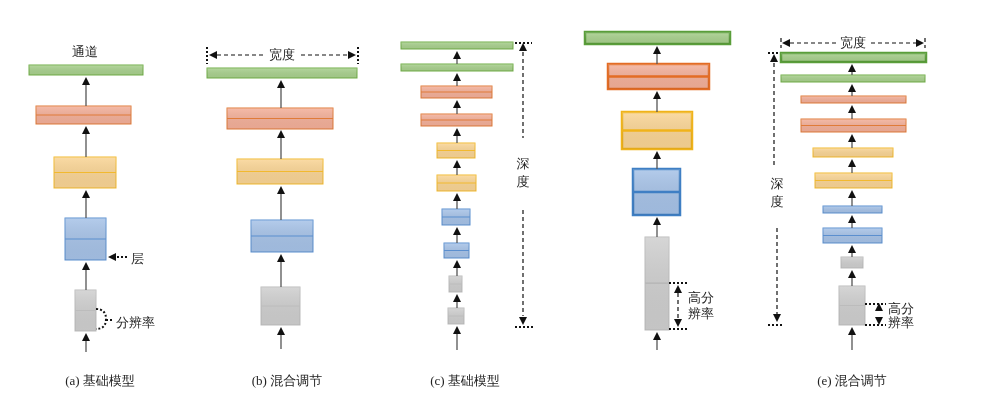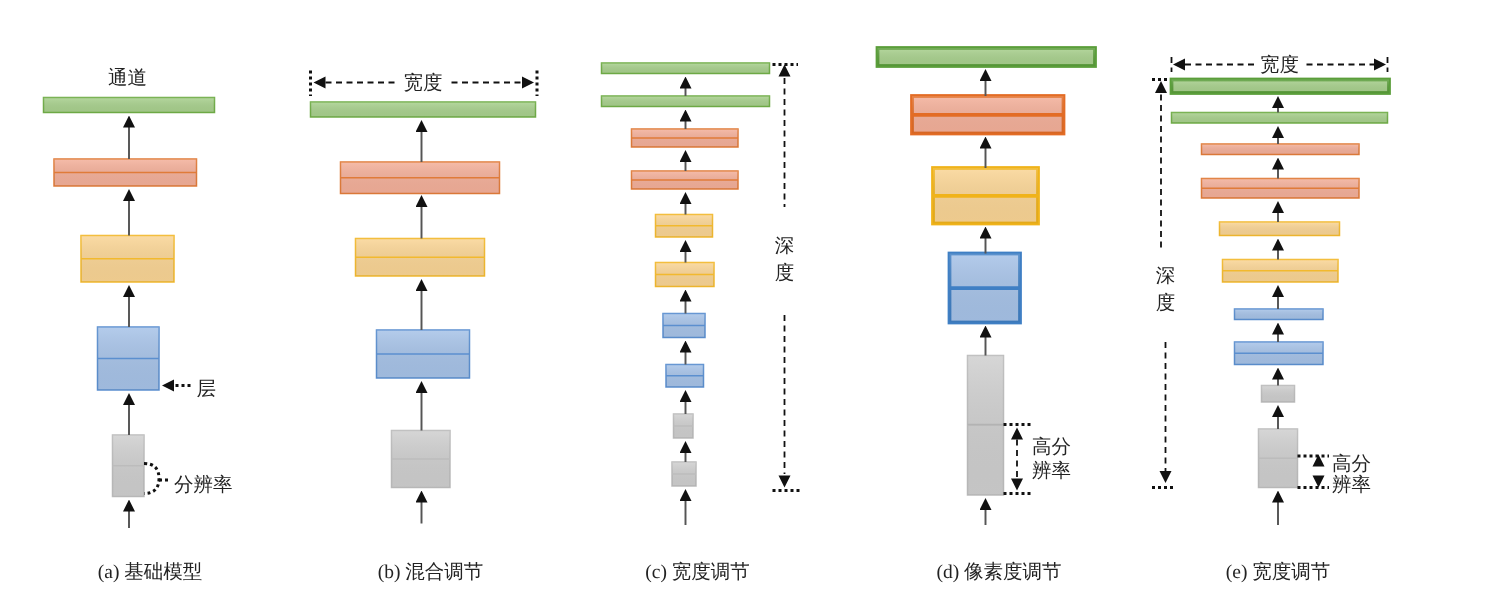--- a/index.html
+++ b/index.html
@@ -206,16 +206,15 @@
 
     <text x="853" y="47" font-size="13" text-anchor="middle">宽度</text>
     <text x="777" y="188" font-size="13" text-anchor="middle">深</text>
     <text x="777" y="206" font-size="13" text-anchor="middle">度</text>
     <text x="888" y="313" font-size="13">高分</text>
     <text x="888" y="327" font-size="13">辨率</text>
   </svg>
 
   <div class="caption" style="left:100px">(a) 基础模型</div>
   <div class="caption" style="left:287px">(b) 混合调节</div>
-  <div class="caption" style="left:465px">(c) 宽度调节</div>
-  <div class="caption" style="left:666px">(d) 像素度调节</div>
-  <div class="caption" style="left:852px">(e) 宽度调节</div>
+  <div class="caption" style="left:465px">(c) 基础模型</div>
+  <div class="caption" style="left:852px">(e) 混合调节</div>
 </div>
 
 </body></html>

